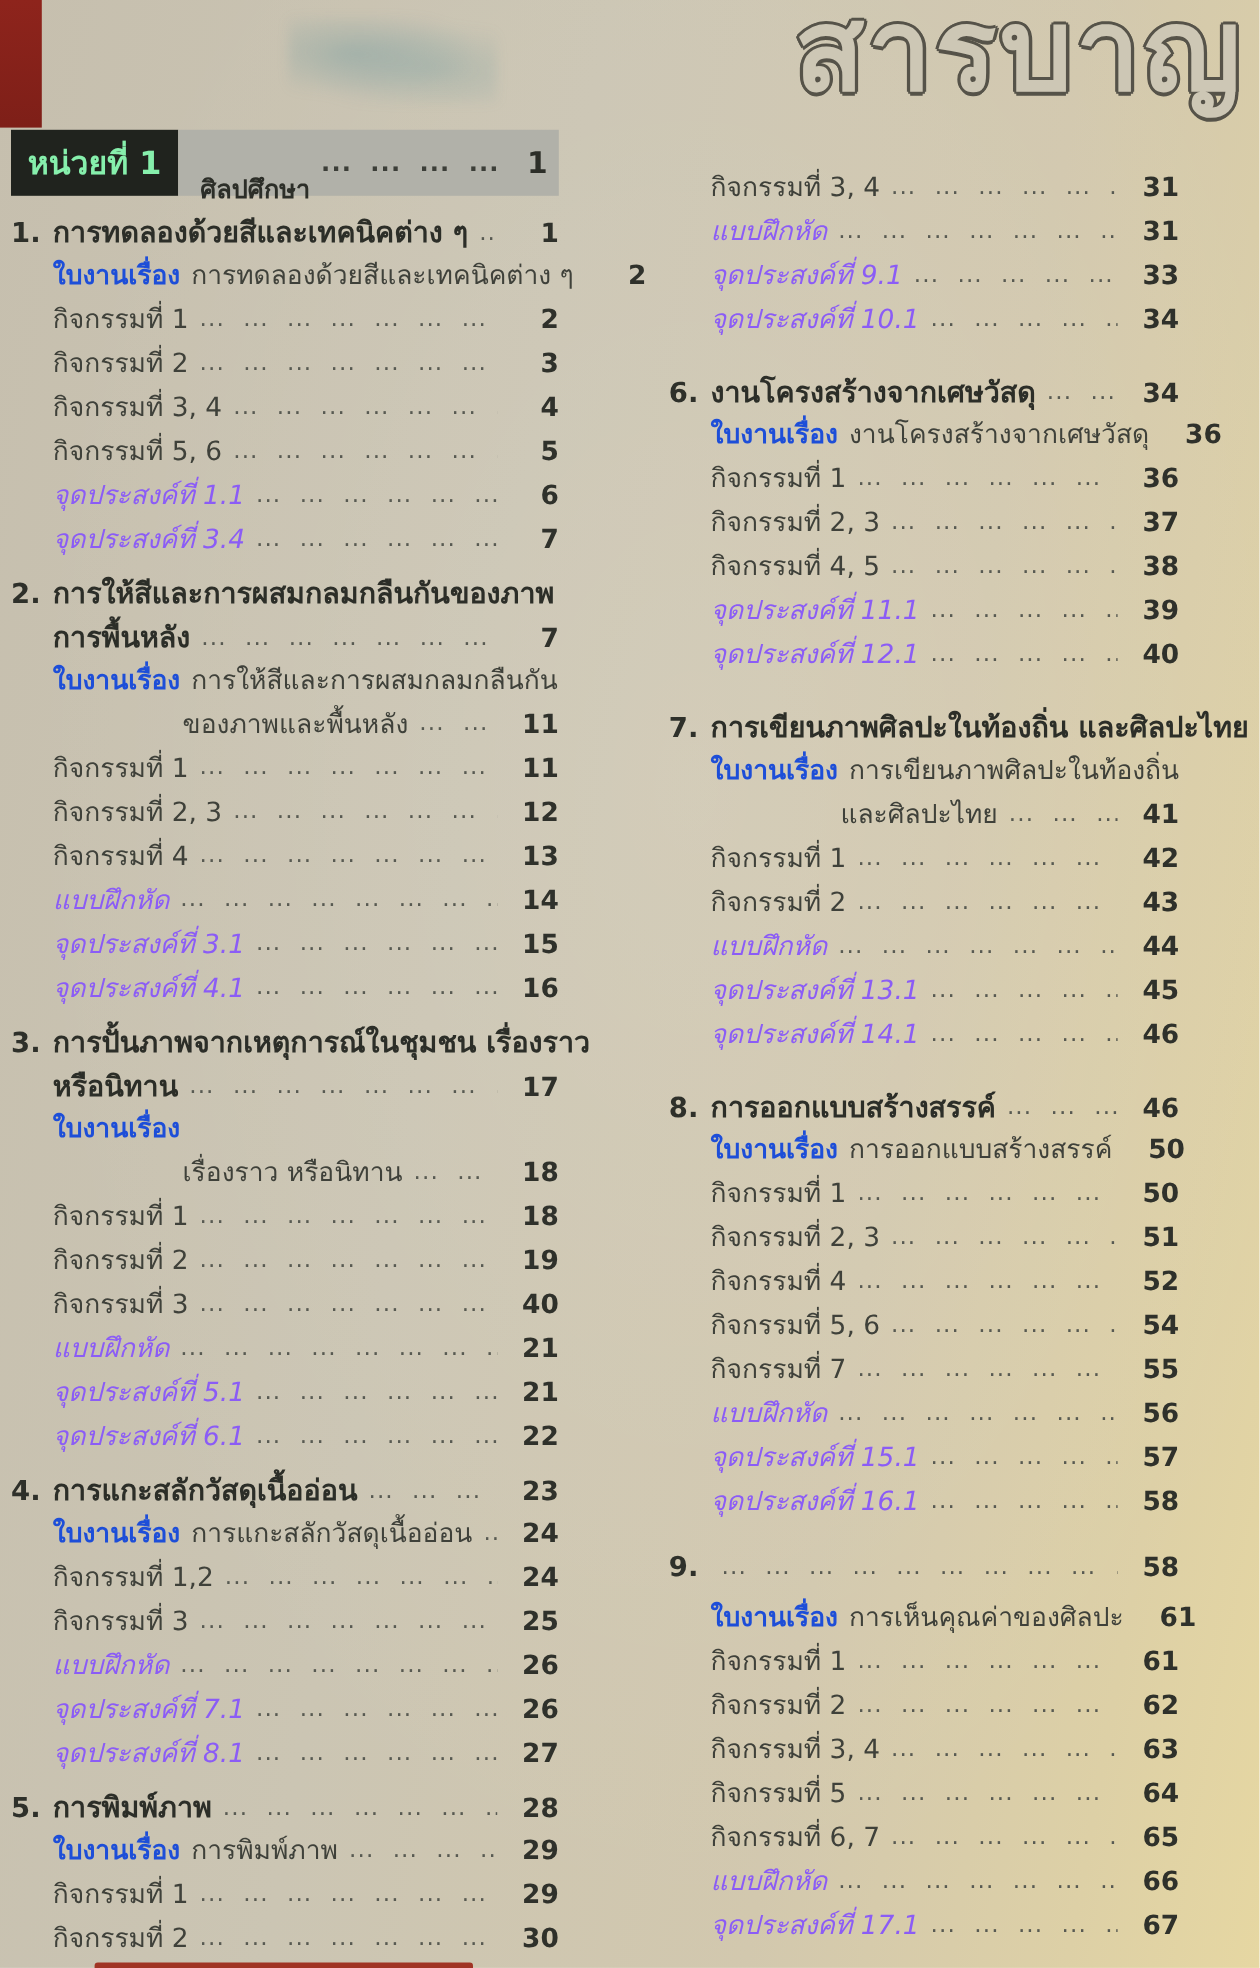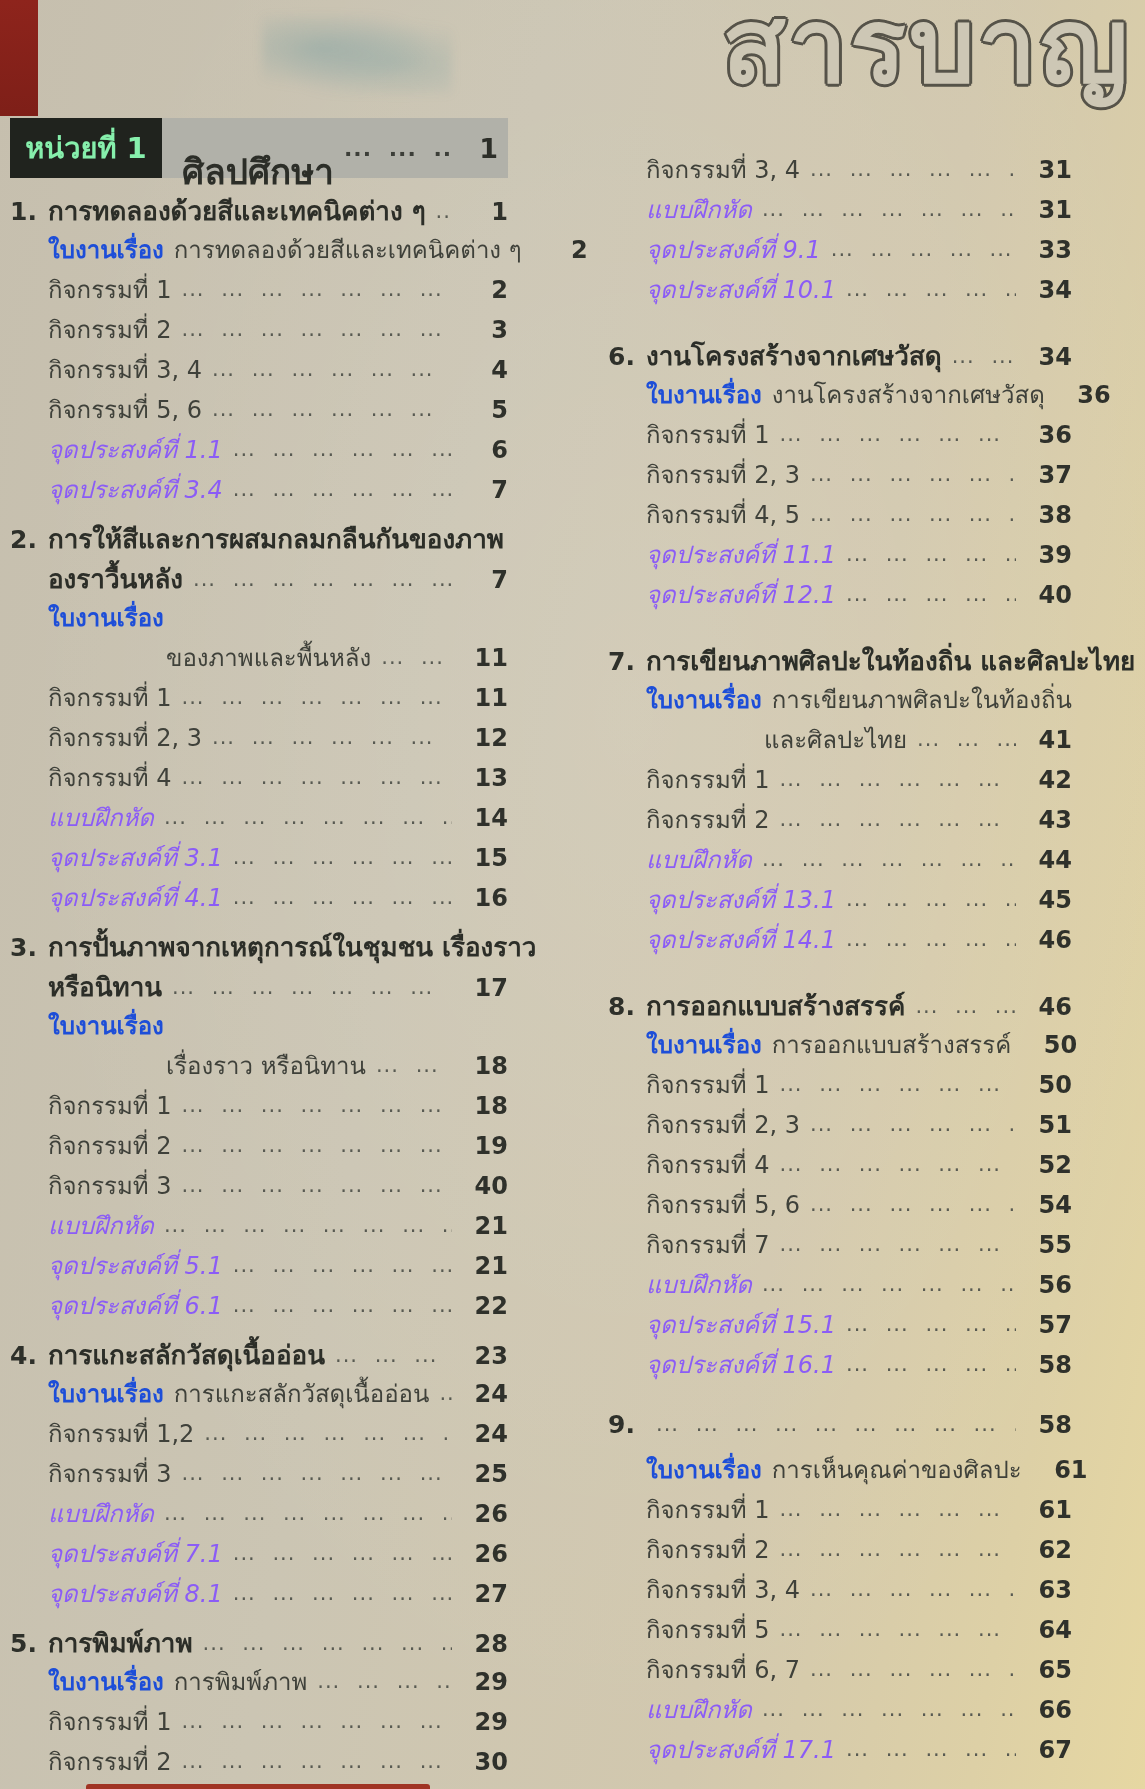--- a/index.html
+++ b/index.html
@@ -30,21 +30,21 @@
   
   .col{position:absolute;}
   .col-left{left:10px;top:118px;width:498px;}
   .col-right{left:608px;top:150px;width:464px;}
   
   .unit-bar{display:flex;height:60px;margin-bottom:12px;}
   .unit-badge{background:#20231e;color:#86efac;font-weight:bold;font-size:29px;
     width:152px;flex:none;display:flex;align-items:center;justify-content:center;}
   .unit-rest{flex:1;background:#b1b1a9;display:flex;align-items:center;
     padding:0 10px 0 20px;min-width:0;}
-  .unit-title{font-weight:bold;font-size:35px;color:#2c2e28;white-space:nowrap;margin-top:47px;}
+  .unit-title{font-weight:bold;font-size:23px;color:#2c2e28;white-space:nowrap;margin-top:47px;}
   .unit-dots{flex:1;min-width:0;overflow:hidden;white-space:nowrap;margin:0 10px;
     color:#3c3e38;font-weight:bold;font-size:22px;letter-spacing:1px;word-spacing:8px;}
   .unit-page{font-weight:bold;font-size:27px;color:#2c2e28;width:34px;text-align:right;}
   
   .row{display:flex;align-items:baseline;height:40px;font-size:24px;color:#3f413a;}
   .row .num{width:38px;flex:none;font-weight:bold;font-size:25px;color:#2e302a;}
   .row .prefix{font-weight:bold;white-space:nowrap;margin-right:10px;color:#1d4ed8;}
   .row .label{white-space:nowrap;}
   .row .dots{flex:1;min-width:0;overflow:hidden;white-space:nowrap;margin:0 10px;
     color:#585a52;font-size:21px;letter-spacing:1px;word-spacing:9px;
@@ -121,27 +121,28 @@
         <span class="label">จุดประสงค์ที่ 3.4</span>
         <span class="dots">... ... ... ... ... ... ... ... ... ... ... ... ... ... ... ... ... ... ... ...</span>
         <span class="page">7</span>
       </div>
       <div class="row section">
         <span class="num">2.</span>
         <span class="label">การให้สีและการผสมกลมกลืนกันของภาพ</span>
       </div>
       <div class="row section cont">
         <span class="num"></span>
-        <span class="label">องราวื้นหลัง</span>
+        <span class="label">การพื้นหลัง</span>
         <span class="dots">... ... ... ... ... ... ... ... ... ... ... ... ... ... ... ... ... ... ... ...</span>
         <span class="page">7</span>
       </div>
       <div class="row work">
         <span class="num"></span>
         <span class="prefix">ใบงานเรื่อง</span>
+        <span class="label">การให้สีและการผสมกลมกลืนกัน</span>
       </div>
       <div class="row work cont deep">
         <span class="num"></span>
         <span class="label">ของภาพและพื้นหลัง</span>
         <span class="dots">... ... ... ... ... ... ... ... ... ... ... ... ... ... ... ... ... ... ... ...</span>
         <span class="page">11</span>
       </div>
       <div class="row item">
         <span class="num"></span>
         <span class="label">กิจกรรมที่ 1</span>

